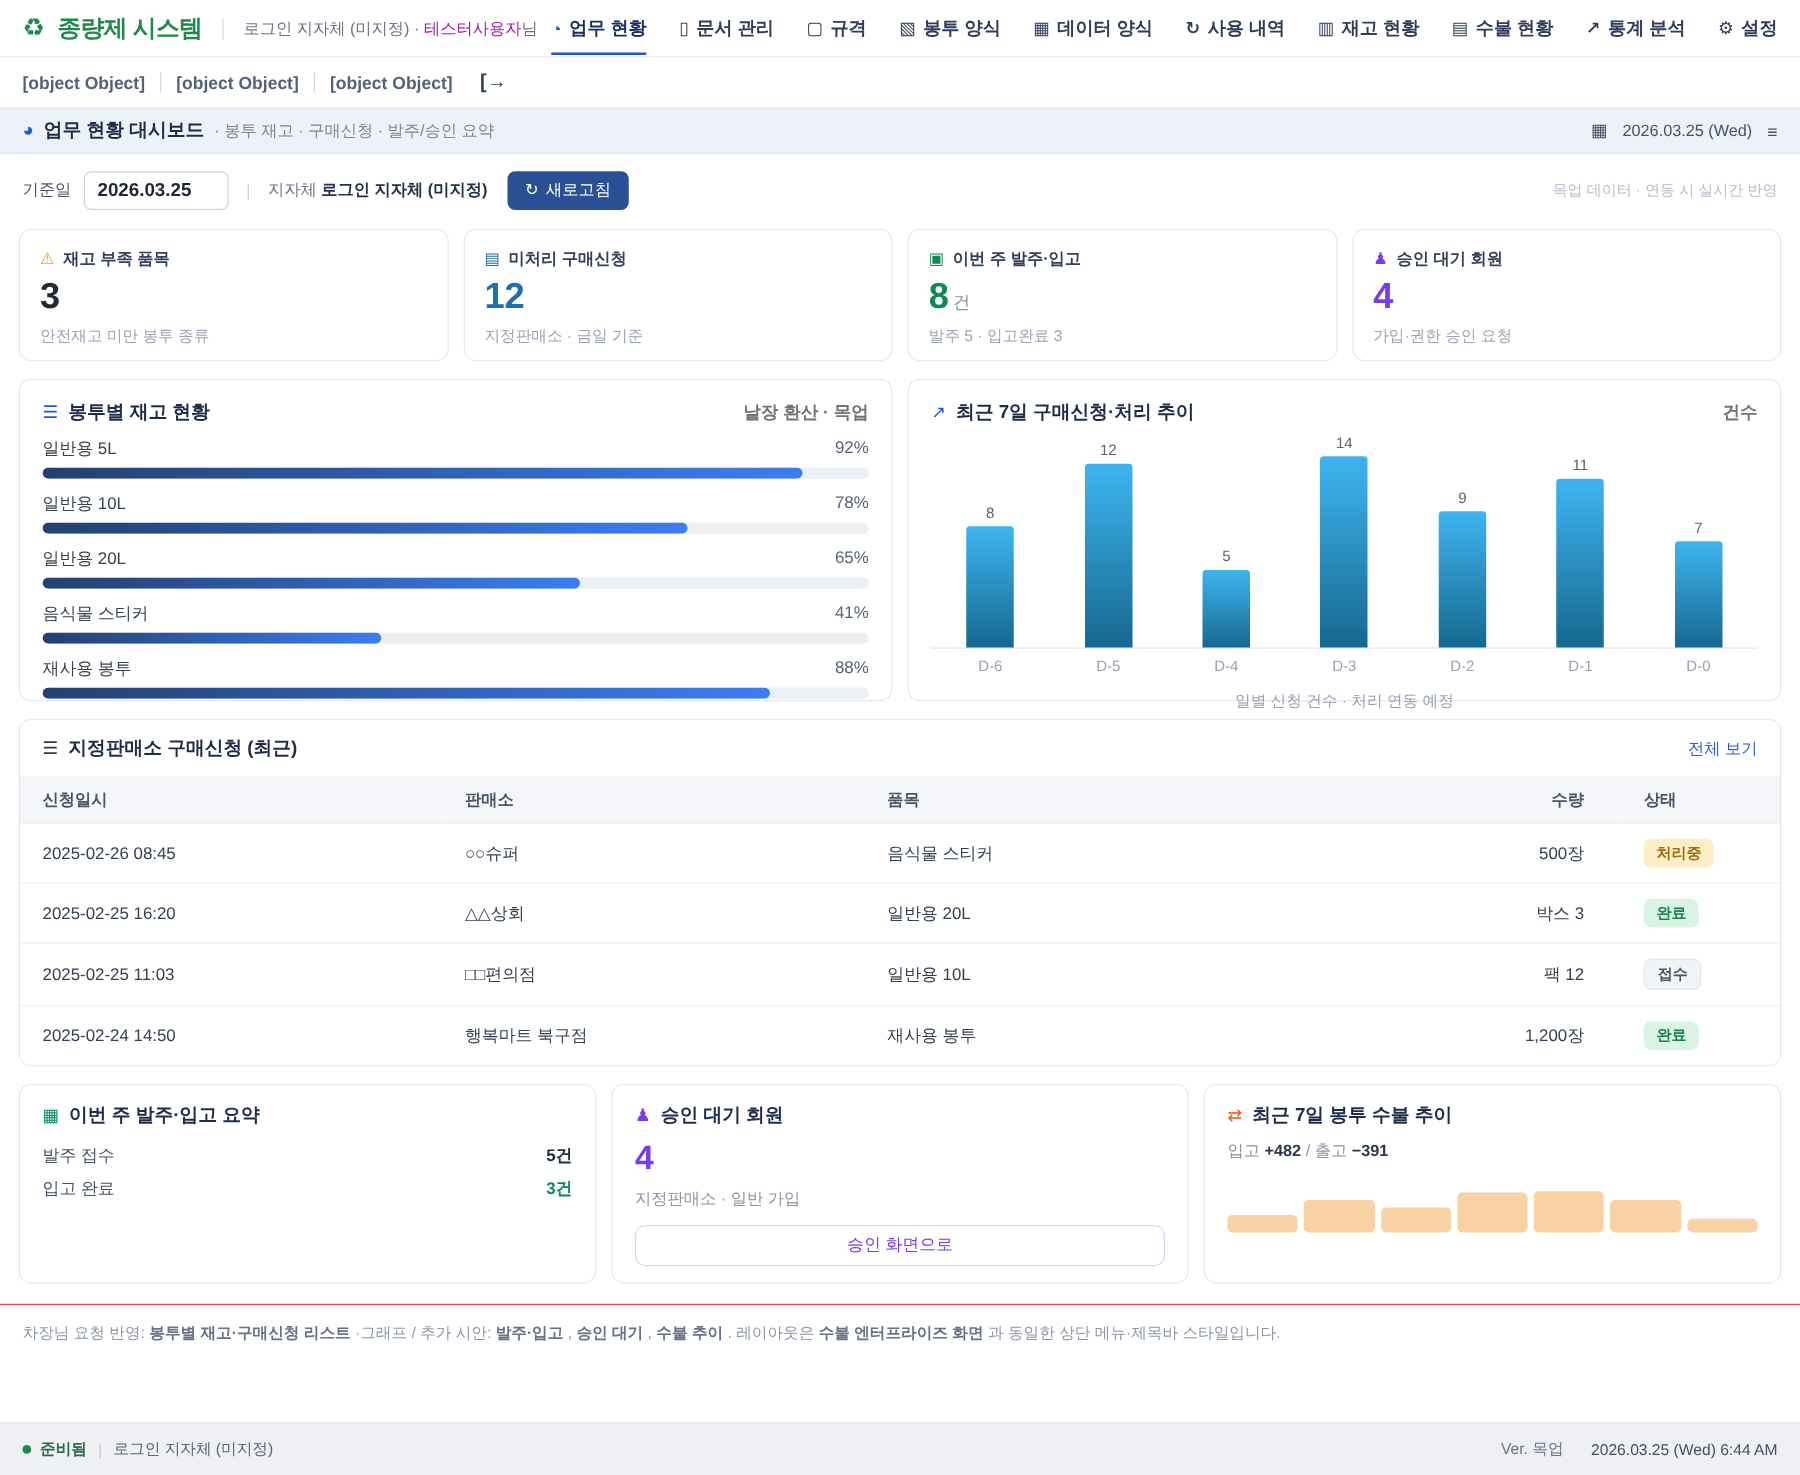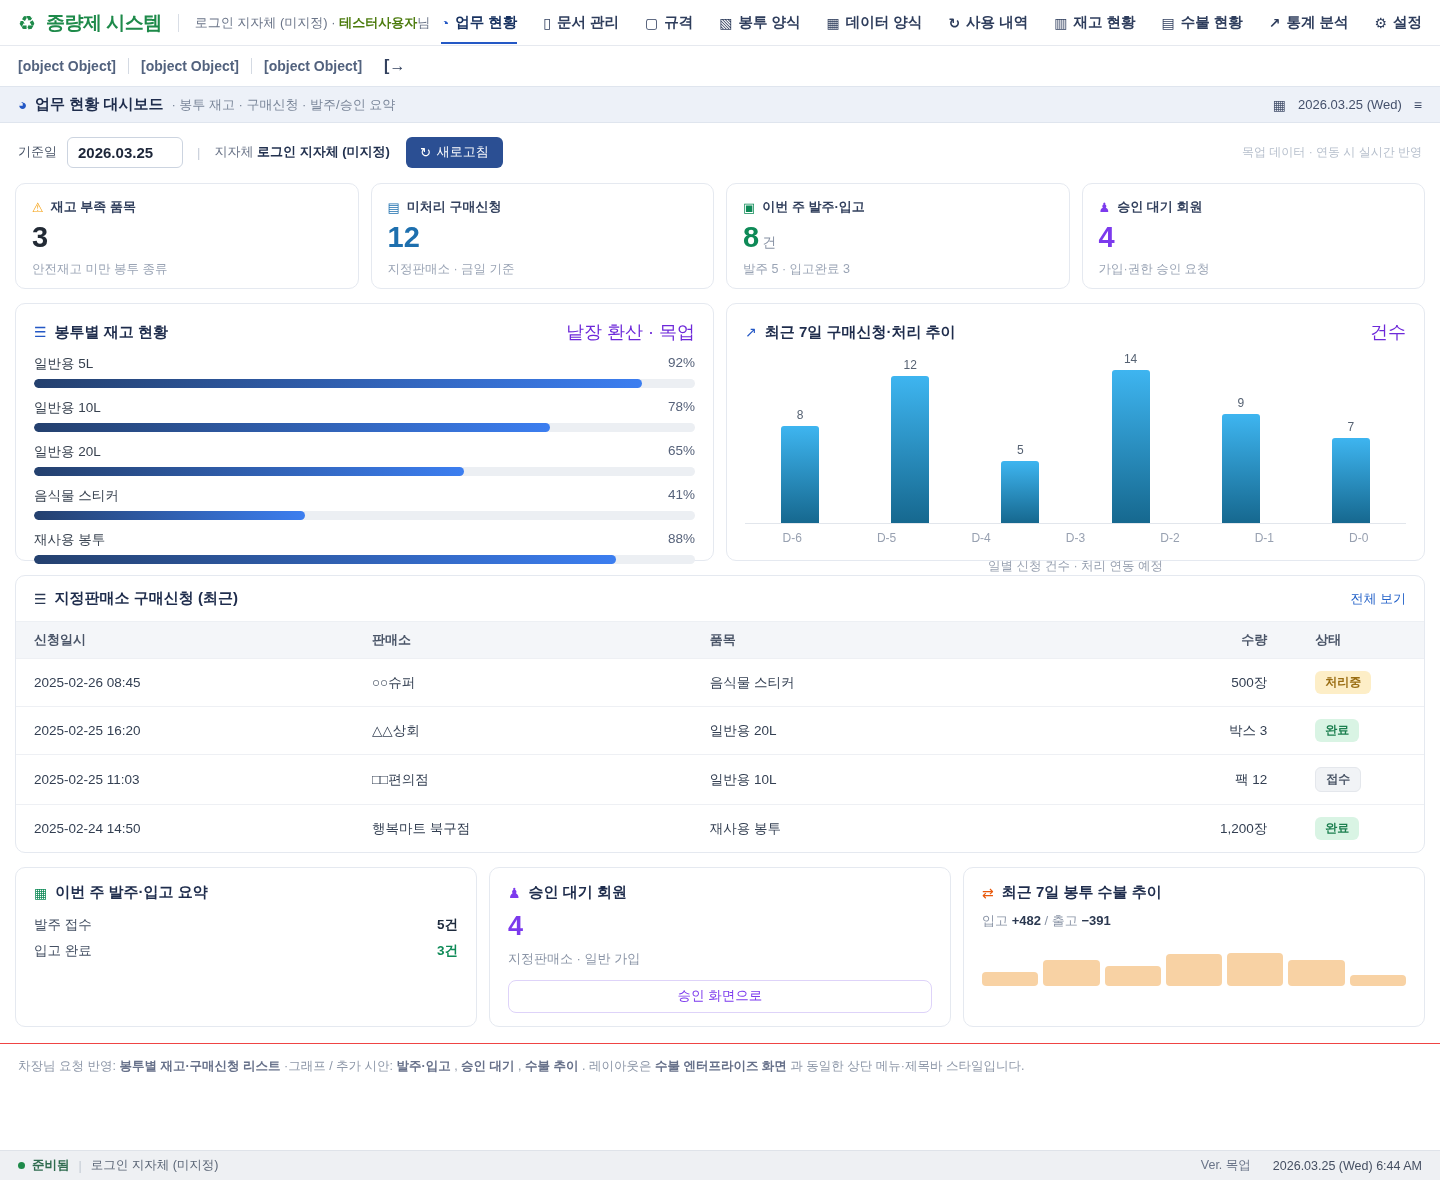--- a/index.html
+++ b/index.html
@@ -11,21 +11,21 @@
   a { text-decoration:none; color:inherit; cursor:pointer; }
 
   
   .topbar{height:46px;display:flex;align-items:center;justify-content:space-between;
     padding:0 18px;border-bottom:1px solid #e6e9ef;background:#fff;}
   .brand{display:flex;align-items:center;gap:10px;white-space:nowrap;}
   .logo-ic{color:#1e8a4a;font-size:20px;line-height:1;}
   .logo-text{color:#1e8a4a;font-size:19px;font-weight:700;letter-spacing:-0.5px;}
   .vdiv{width:1px;height:18px;background:#d9dee6;margin:0 6px;}
   .login-ctx{color:#6a7488;font-size:13px;}
-  .login-ctx b{color:#4d7c0f;font-weight:700;}
+  .login-ctx b{color:#a21caf;font-weight:400;}
   .mainnav{display:flex;align-items:center;gap:26px;}
   .nav-item{display:flex;align-items:center;gap:6px;color:#2e3d5c;font-size:14.5px;
     font-weight:600;padding:12px 0 10px;border-bottom:2px solid transparent;}
   .nav-item .nav-ic{font-size:14px;color:#2e3d5c;}
   .nav-item.active{color:#16305f;border-bottom-color:#2458c5;}
   .nav-item.active .nav-ic{color:#2458c5;}
 
   
   .subnav{height:40px;display:flex;align-items:center;padding:0 18px;gap:0;background:#fff;}
   .subnav a{color:#52627e;font-size:14px;font-weight:600;padding:0 12px;}
@@ -67,21 +67,21 @@
   .kpi-value{font-size:29px;font-weight:700;margin-top:6px;line-height:1.1;color:#222a35;}
   .kpi-suffix{font-size:14px;font-weight:400;color:#8a94a6;margin-left:3px;}
   .kpi-sub{font-size:12.5px;color:#9aa4b5;margin-top:7px;}
 
   
   .mid-row{margin-top:14px;}
   .panel{padding:16px 18px;}
   .panel-head{display:flex;align-items:center;gap:8px;margin-bottom:6px;}
   .panel-ic{color:#2458c5;font-size:14px;}
   .panel-title{font-size:15px;font-weight:700;color:#1e2c4c;}
-  .panel-note{margin-left:auto;font-size:18px;color:#6d28d9;}
+  .panel-note{margin-left:auto;font-size:14px;color:#737373;font-weight:bold;}
   .inventory,.trend{flex:1;height:258px;}
 
   .prog-row{margin-top:11px;}
   .prog-line{display:flex;justify-content:space-between;font-size:13.5px;color:#37414f;margin-bottom:6px;}
   .prog-pct{color:#56627a;}
   .prog-track{height:9px;border-radius:5px;background:#eceff3;overflow:hidden;}
   .prog-fill{height:100%;border-radius:5px;background:linear-gradient(90deg,#24406e,#3c7ef0);}
 
   .chart-plot{display:flex;align-items:flex-end;height:172px;border-bottom:1px solid #e2e6ec;margin-top:8px;}
   .bar-col{flex:1;display:flex;flex-direction:column;align-items:center;justify-content:flex-end;height:100%;}
@@ -118,21 +118,21 @@
   .approve-btn{width:100%;height:33px;background:#fff;border:1px solid #ded3f9;border-radius:8px;
     color:#7c3aed;font-family:inherit;font-size:13.5px;cursor:pointer;}
   .flow-sub{font-size:13px;color:#8a94a6;margin-bottom:14px;}
   .flow-sub b{color:#2b3850;}
   .mini-bars{display:flex;align-items:flex-end;gap:5px;height:42px;margin-top:14px;}
   .mini-bar{flex:1;background:#f8d2a4;border-radius:4px;}
 
   
   .footnote{margin-top:16px;border-top:1px solid #ef4444;padding:14px 18px;font-size:12.5px;color:#8d97a8;}
   .footnote .b{font-weight:700;color:#67718a;}
-  .statusbar{position:absolute;left:0;right:0;bottom:0;height:30px;background:#eef0f3;border-top:1px solid #dfe3e9;
+  .statusbar{position:absolute;left:0;right:0;bottom:0;height:42px;background:#eef0f3;border-top:1px solid #dfe3e9;
     display:flex;align-items:center;padding:0 18px;font-size:12.5px;color:#5a6576;}
   .dot{width:7px;height:7px;border-radius:50%;background:#1e8a4a;margin-right:7px;}
   .sb-ready{color:#2f6b4f;font-weight:700;}
   .sb-sep{color:#c3cad4;margin:0 9px;}
   .sb-right{margin-left:auto;display:flex;align-items:center;gap:22px;}
   .sb-ver{color:#6a7488;}
   .sb-time{color:#454f62;}
 
   
   .ic-orange{color:#f59e0b;} .ic-blue{color:#1d6fae;} .ic-green{color:#0e8a57;}
@@ -372,20 +372,24 @@
         <div class="bar-col">
           <span class="bar-val">14</span>
           <div class="bar-rect" style="height: 100%;"></div>
         </div>
 
         <div class="bar-col">
           <span class="bar-val">9</span>
           <div class="bar-rect" style="height: 64%;"></div>
         </div>
 
+        <div class="bar-col">
+          <span class="bar-val">11</span>
+          <div class="bar-rect" style="height: 79%;"></div>
+        </div>
 
         <div class="bar-col">
           <span class="bar-val">7</span>
           <div class="bar-rect" style="height: 50%;"></div>
         </div>
 
     </div>
     <div class="chart-x">
 
         <span>D-6</span>

